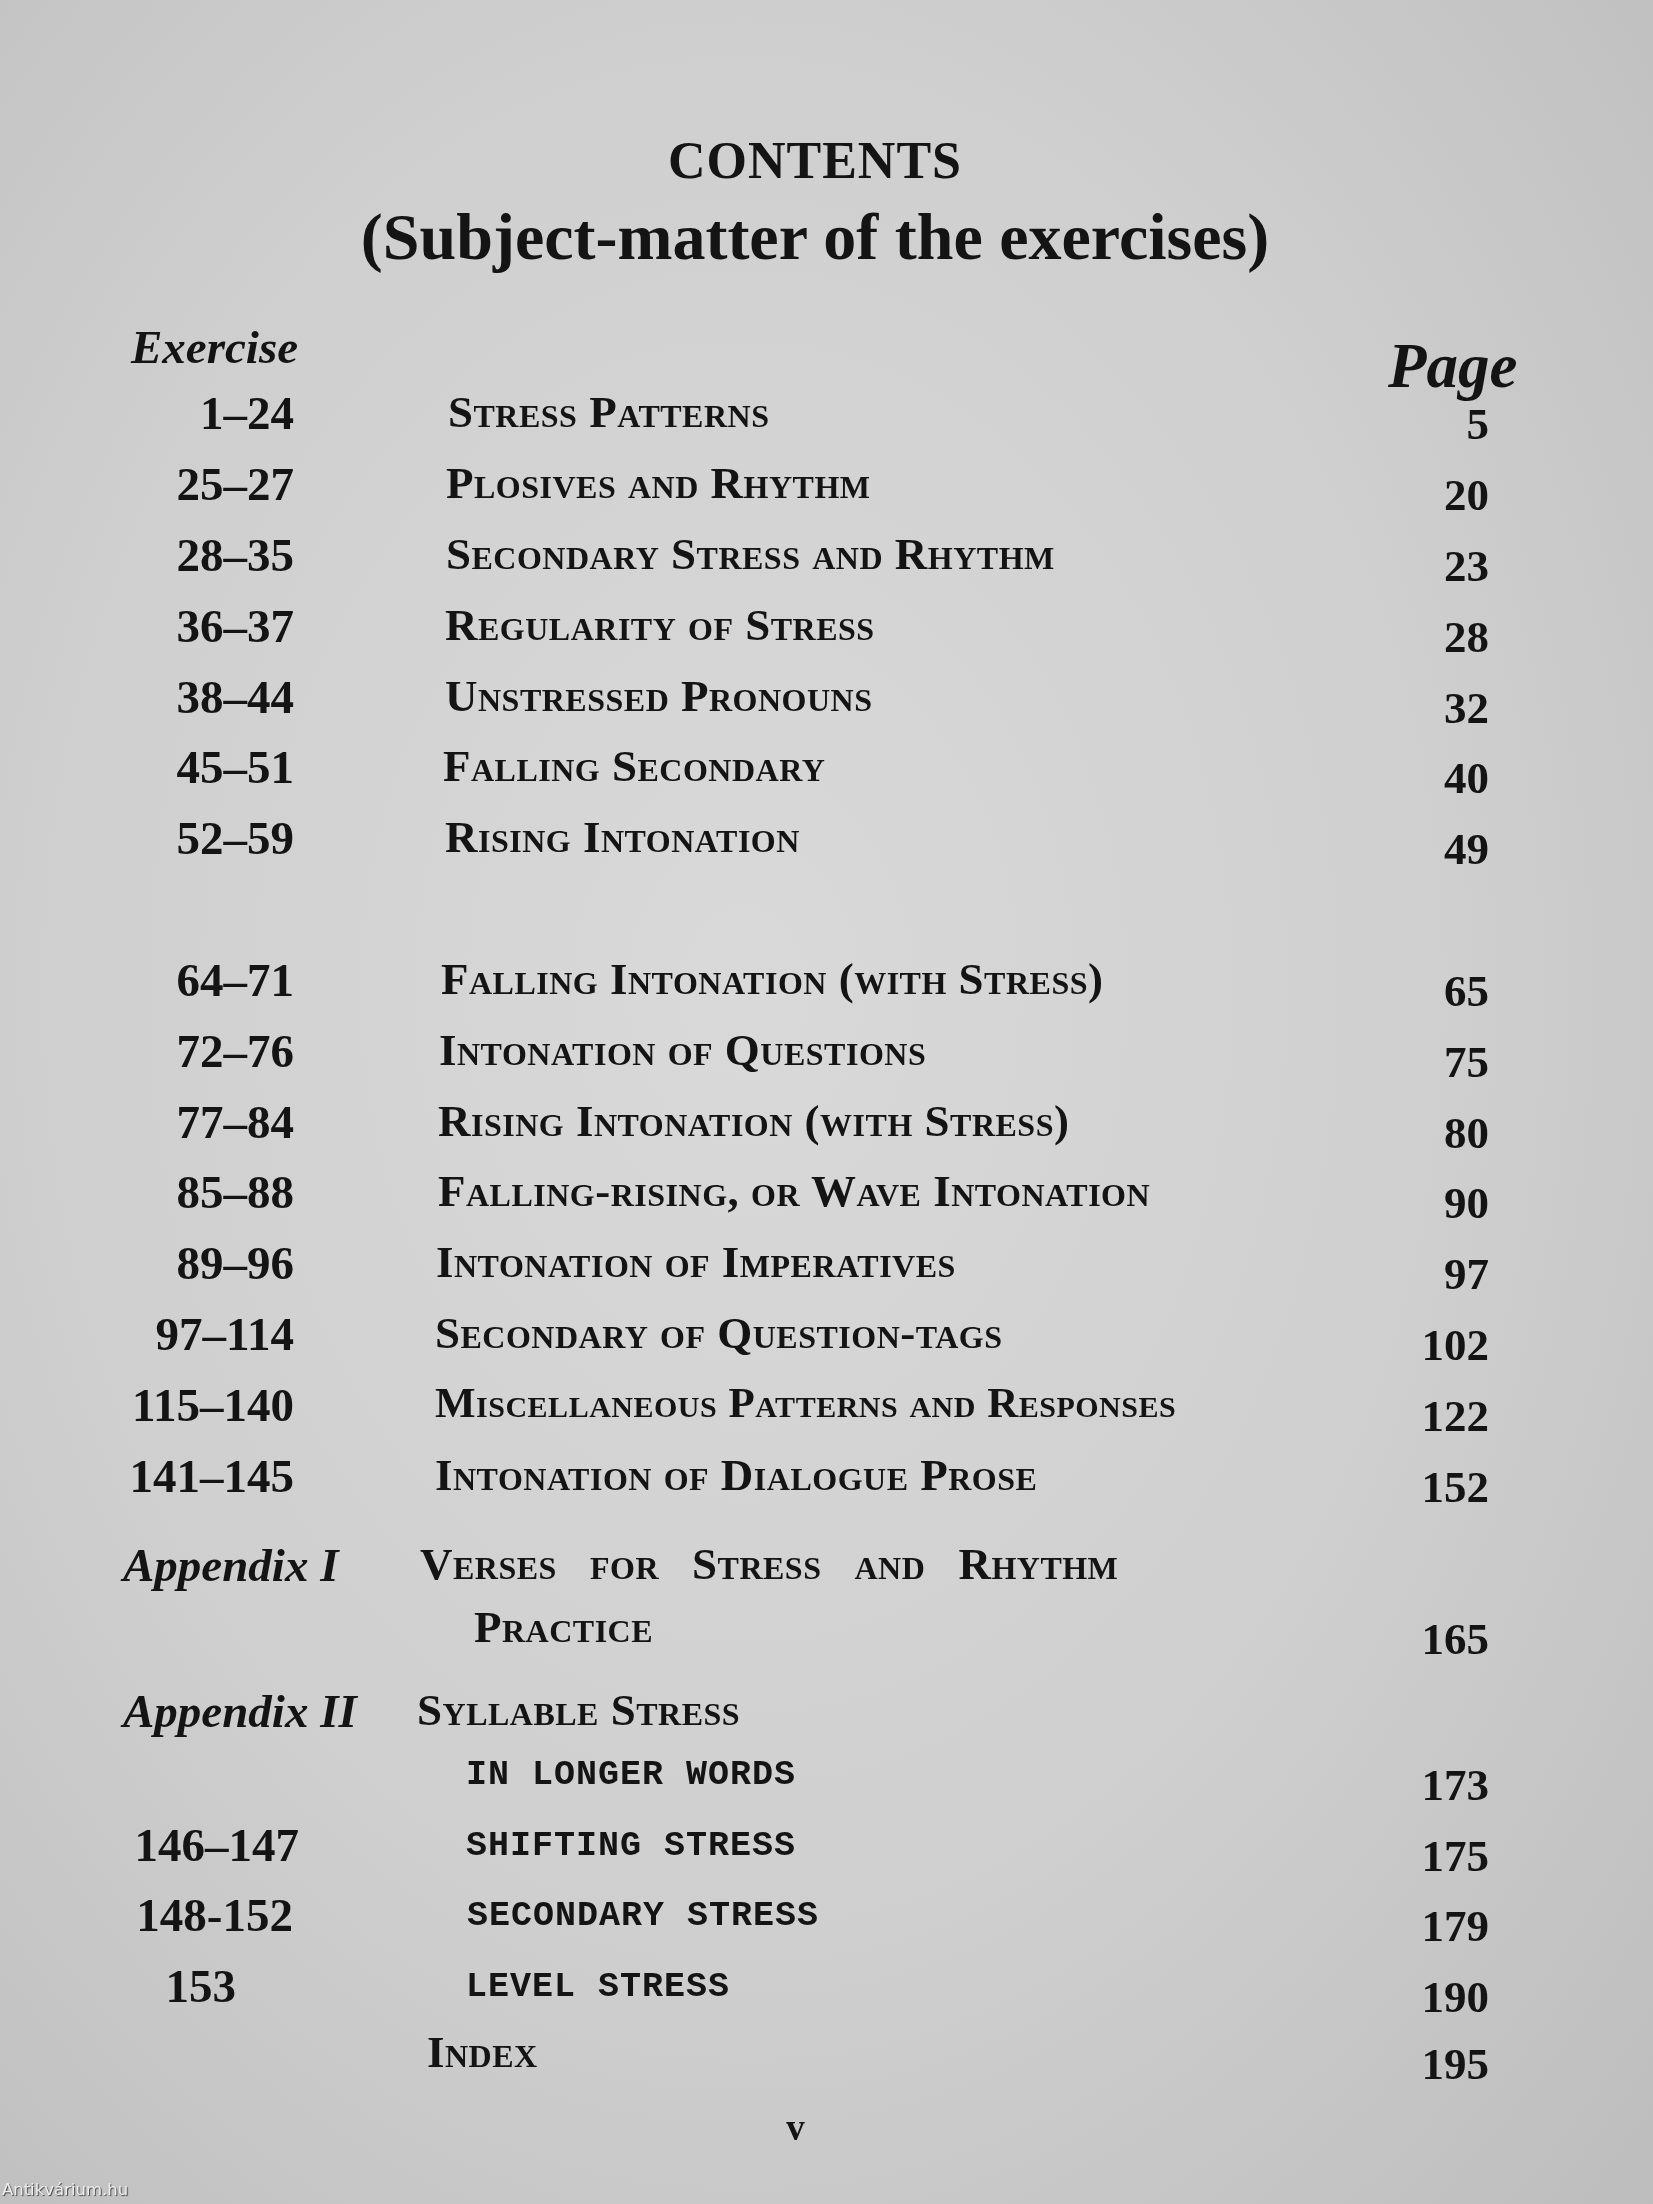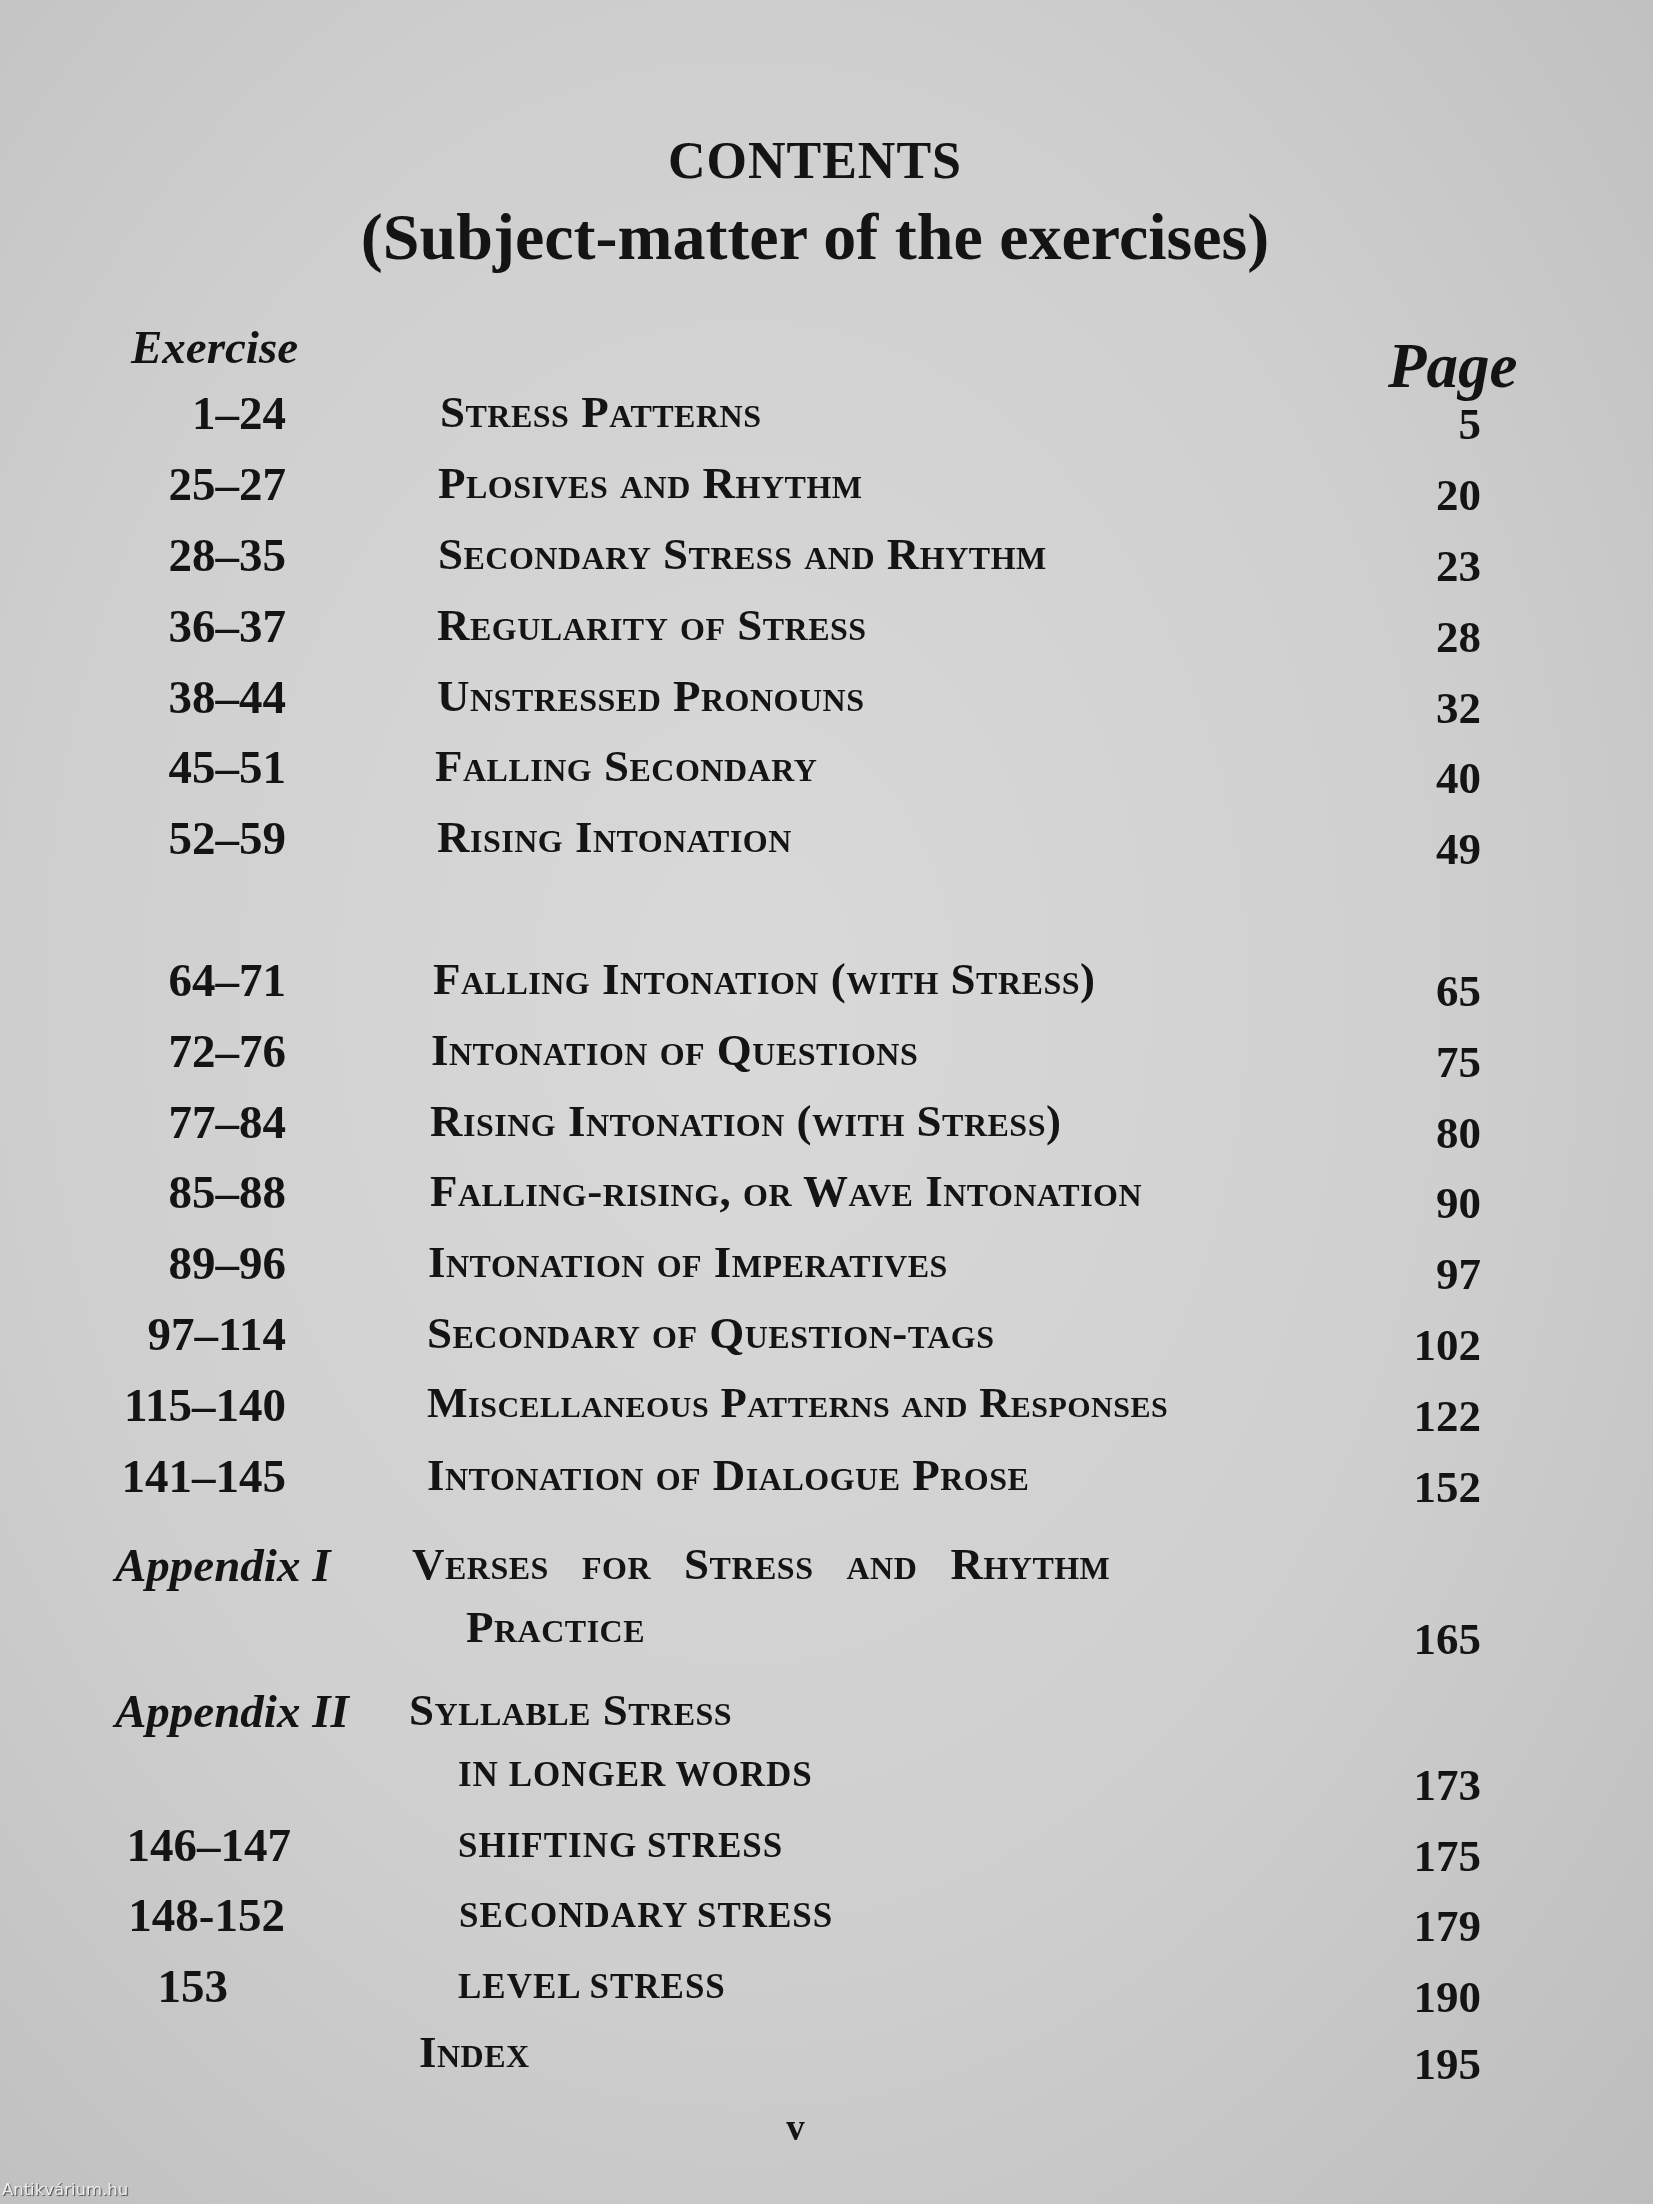--- a/index.html
+++ b/index.html
@@ -14,30 +14,30 @@
     position:absolute; top:131px; left:0; width:1630px; text-align:center;
     font-size:52px; letter-spacing:1px; font-weight:bold;
   }
   .subtitle {
     position:absolute; top:199px; left:0; width:1630px; text-align:center;
     font-size:66px; font-weight:bold;
   }
   .hdr-ex { position:absolute; top:320px; left:131px; font-size:47px; font-style:italic; font-weight:bold; }
   .hdr-pg { position:absolute; top:330px; left:1388px; font-size:63px; font-style:italic; font-weight:bold; }
 
-  .row { position:absolute; left:0; width:1640px; height:68px; }
+  .row { position:absolute; left:8px; width:1640px; height:68px; }
   .ex {
     position:absolute; right:1354px; top:0; font-size:47px; font-weight:bold; white-space:nowrap;
   }
   .ex.appendix { right:auto; left:115px; font-style:italic; }
   .subject {
     position:absolute; top:0; font-size:45px; font-weight:bold; font-variant:small-caps;
     white-space:nowrap; letter-spacing:0.5px;
   }
-  .subject.lower { font-variant:normal; text-transform:uppercase; font-size:35px; top:7.8px; letter-spacing:1px; }
+  .subject.lower { font-variant:normal; text-transform:uppercase; font-size:35px; top:7.8px; letter-spacing:1px;font-family:Liberation Mono, monospace; }
   .pg {
     position:absolute; right:159px; top:11.6px; font-size:45px; font-weight:bold; text-align:right;
   }
   .folio { position:absolute; top:2106px; left:0; width:1591px; text-align:center; font-size:37px; font-weight:bold; }
   .watermark {
     position:absolute; left:1.9px; bottom:5.8px; font-family:"DejaVu Sans", sans-serif; font-size:16.5px;
     color:#eeeeee; text-shadow:1px 1px 1px #444;
   }
 </style>
 </head>

